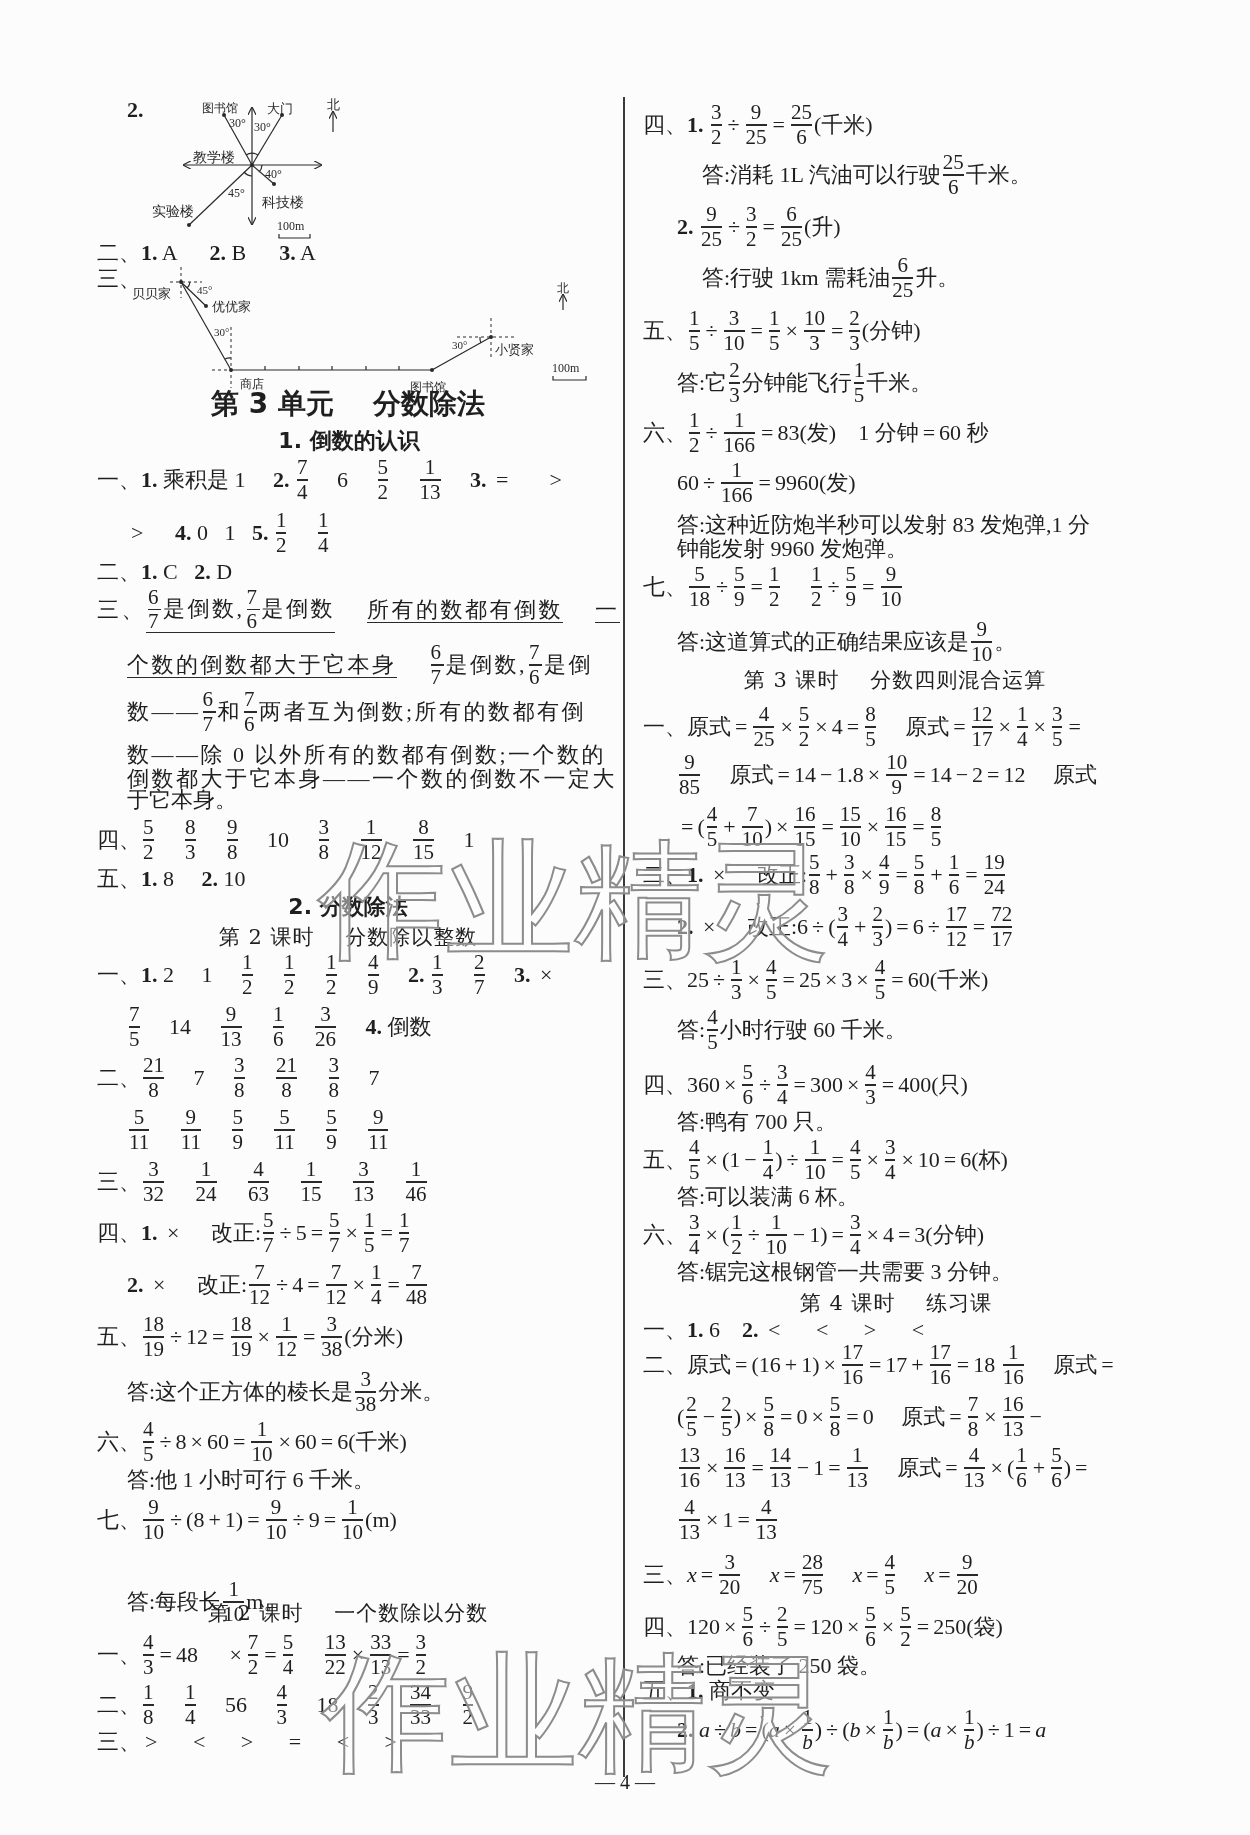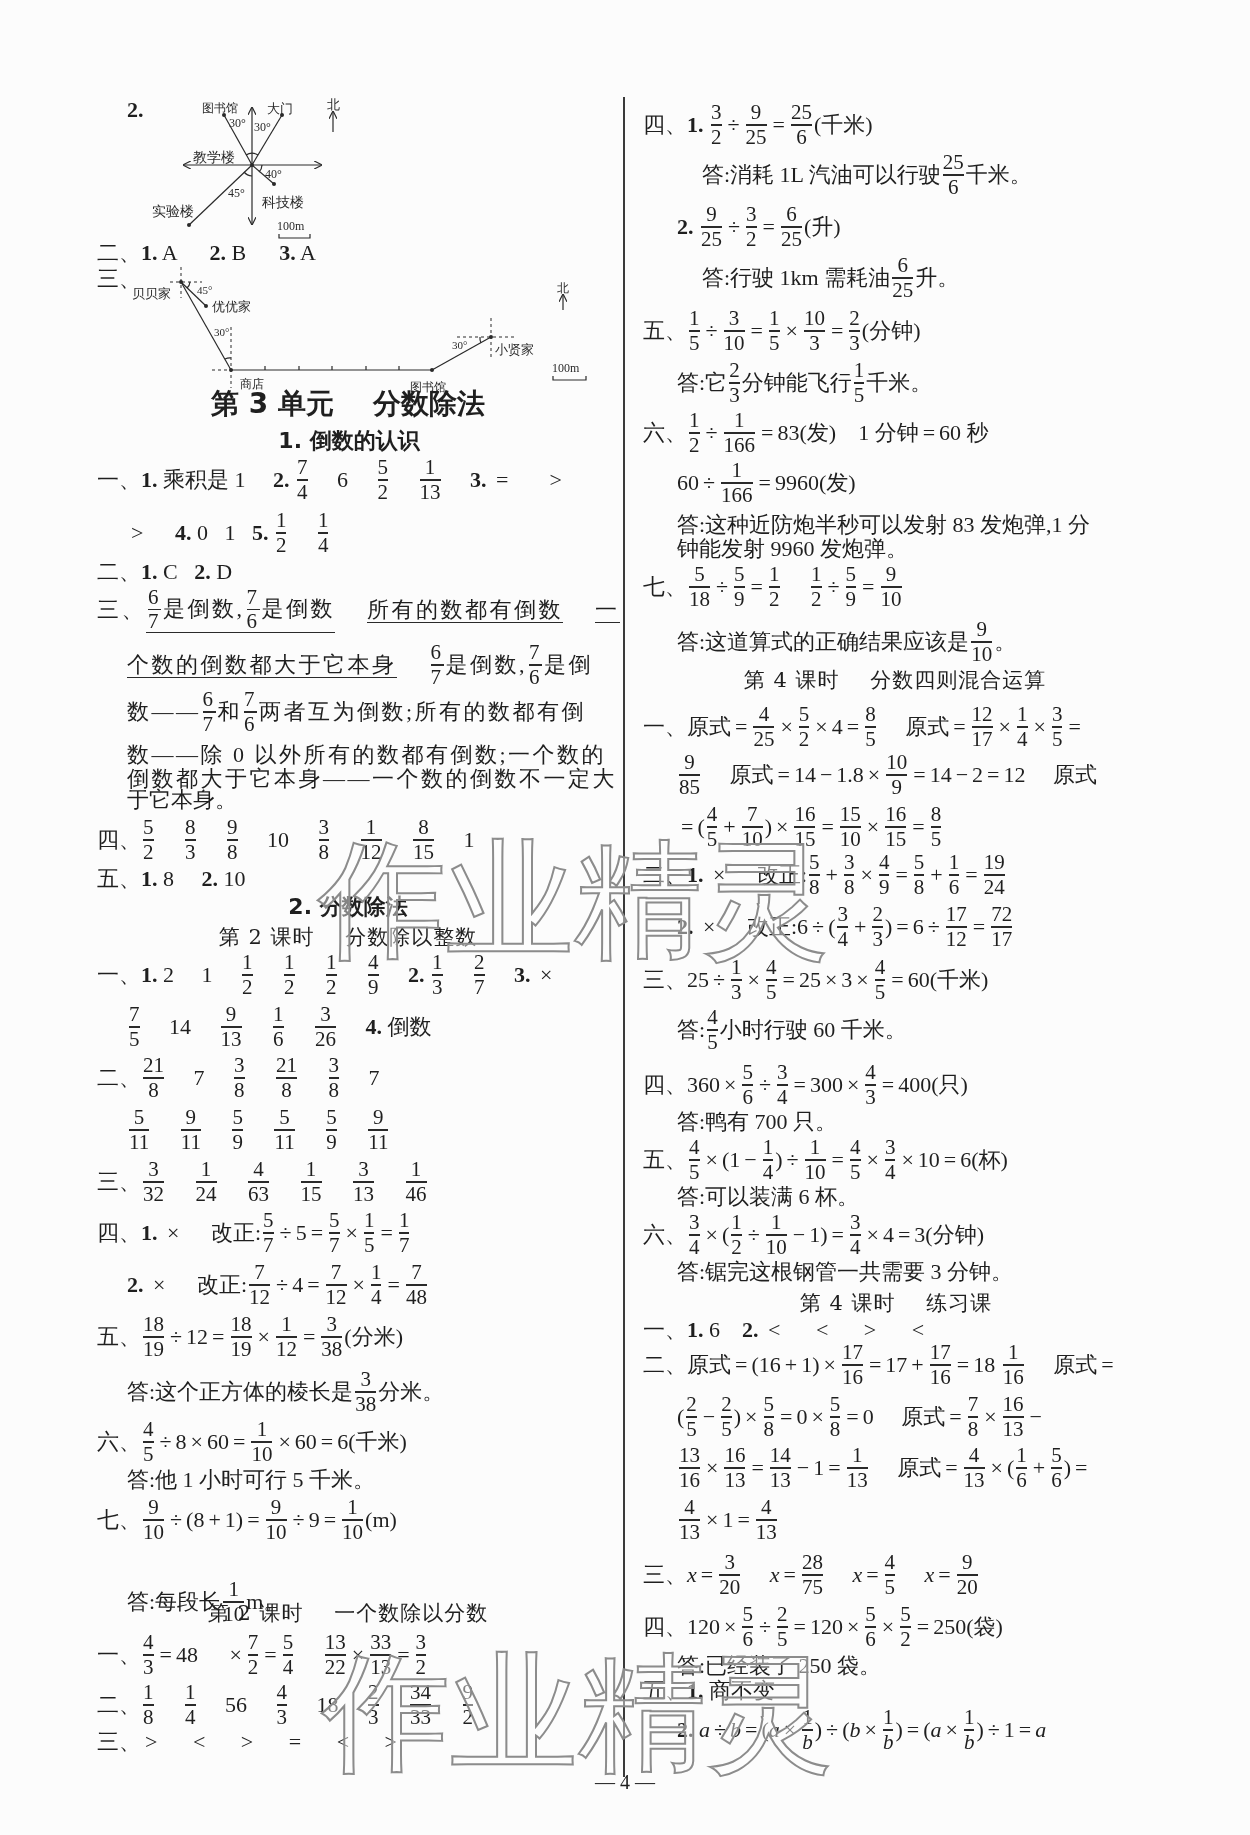--- a/index.html
+++ b/index.html
@@ -136,21 +136,21 @@
 <div class="ln" style="left:97px;top:950px"><span class="t">一、</span><span class="b"><span class="t">1.</span></span><span class="t"> 2     1     </span><span class="frac"><span class="num"><span class="t">1</span></span><span class="bar"></span><span class="den"><span class="t">2</span></span></span><span class="t">     </span><span class="frac"><span class="num"><span class="t">1</span></span><span class="bar"></span><span class="den"><span class="t">2</span></span></span><span class="t">     </span><span class="frac"><span class="num"><span class="t">1</span></span><span class="bar"></span><span class="den"><span class="t">2</span></span></span><span class="t">     </span><span class="frac"><span class="num"><span class="t">4</span></span><span class="bar"></span><span class="den"><span class="t">9</span></span></span><span class="t">     </span><span class="b"><span class="t">2.</span></span><span class="t"> </span><span class="frac"><span class="num"><span class="t">1</span></span><span class="bar"></span><span class="den"><span class="t">3</span></span></span><span class="t">     </span><span class="frac"><span class="num"><span class="t">2</span></span><span class="bar"></span><span class="den"><span class="t">7</span></span></span><span class="t">     </span><span class="b"><span class="t">3.</span></span><span class="t"> </span><span class="op">×</span></div>
 <div class="ln" style="left:127px;top:1002px"><span class="frac"><span class="num"><span class="t">7</span></span><span class="bar"></span><span class="den"><span class="t">5</span></span></span><span class="t">     14     </span><span class="frac"><span class="num"><span class="t">9</span></span><span class="bar"></span><span class="den"><span class="t">13</span></span></span><span class="t">     </span><span class="frac"><span class="num"><span class="t">1</span></span><span class="bar"></span><span class="den"><span class="t">6</span></span></span><span class="t">     </span><span class="frac"><span class="num"><span class="t">3</span></span><span class="bar"></span><span class="den"><span class="t">26</span></span></span><span class="t">     </span><span class="b"><span class="t">4.</span></span><span class="t"> 倒数</span></div>
 <div class="ln" style="left:97px;top:1053px"><span class="t">二、</span><span class="frac"><span class="num"><span class="t">21</span></span><span class="bar"></span><span class="den"><span class="t">8</span></span></span><span class="t">     7     </span><span class="frac"><span class="num"><span class="t">3</span></span><span class="bar"></span><span class="den"><span class="t">8</span></span></span><span class="t">     </span><span class="frac"><span class="num"><span class="t">21</span></span><span class="bar"></span><span class="den"><span class="t">8</span></span></span><span class="t">     </span><span class="frac"><span class="num"><span class="t">3</span></span><span class="bar"></span><span class="den"><span class="t">8</span></span></span><span class="t">     7</span></div>
 <div class="ln" style="left:127px;top:1105px"><span class="frac"><span class="num"><span class="t">5</span></span><span class="bar"></span><span class="den"><span class="t">11</span></span></span><span class="t">     </span><span class="frac"><span class="num"><span class="t">9</span></span><span class="bar"></span><span class="den"><span class="t">11</span></span></span><span class="t">     </span><span class="frac"><span class="num"><span class="t">5</span></span><span class="bar"></span><span class="den"><span class="t">9</span></span></span><span class="t">     </span><span class="frac"><span class="num"><span class="t">5</span></span><span class="bar"></span><span class="den"><span class="t">11</span></span></span><span class="t">     </span><span class="frac"><span class="num"><span class="t">5</span></span><span class="bar"></span><span class="den"><span class="t">9</span></span></span><span class="t">     </span><span class="frac"><span class="num"><span class="t">9</span></span><span class="bar"></span><span class="den"><span class="t">11</span></span></span></div>
 <div class="ln" style="left:97px;top:1157px"><span class="t">三、</span><span class="frac"><span class="num"><span class="t">3</span></span><span class="bar"></span><span class="den"><span class="t">32</span></span></span><span class="t">     </span><span class="frac"><span class="num"><span class="t">1</span></span><span class="bar"></span><span class="den"><span class="t">24</span></span></span><span class="t">     </span><span class="frac"><span class="num"><span class="t">4</span></span><span class="bar"></span><span class="den"><span class="t">63</span></span></span><span class="t">     </span><span class="frac"><span class="num"><span class="t">1</span></span><span class="bar"></span><span class="den"><span class="t">15</span></span></span><span class="t">     </span><span class="frac"><span class="num"><span class="t">3</span></span><span class="bar"></span><span class="den"><span class="t">13</span></span></span><span class="t">     </span><span class="frac"><span class="num"><span class="t">1</span></span><span class="bar"></span><span class="den"><span class="t">46</span></span></span></div>
 <div class="ln" style="left:97px;top:1208px"><span class="t">四、</span><span class="b"><span class="t">1.</span></span><span class="t"> </span><span class="op">×</span><span class="t">     改正:</span><span class="frac"><span class="num"><span class="t">5</span></span><span class="bar"></span><span class="den"><span class="t">7</span></span></span><span class="op">÷</span><span class="t">5</span><span class="op">=</span><span class="frac"><span class="num"><span class="t">5</span></span><span class="bar"></span><span class="den"><span class="t">7</span></span></span><span class="op">×</span><span class="frac"><span class="num"><span class="t">1</span></span><span class="bar"></span><span class="den"><span class="t">5</span></span></span><span class="op">=</span><span class="frac"><span class="num"><span class="t">1</span></span><span class="bar"></span><span class="den"><span class="t">7</span></span></span></div>
 <div class="ln" style="left:127px;top:1260px"><span class="b"><span class="t">2.</span></span><span class="t"> </span><span class="op">×</span><span class="t">     改正:</span><span class="frac"><span class="num"><span class="t">7</span></span><span class="bar"></span><span class="den"><span class="t">12</span></span></span><span class="op">÷</span><span class="t">4</span><span class="op">=</span><span class="frac"><span class="num"><span class="t">7</span></span><span class="bar"></span><span class="den"><span class="t">12</span></span></span><span class="op">×</span><span class="frac"><span class="num"><span class="t">1</span></span><span class="bar"></span><span class="den"><span class="t">4</span></span></span><span class="op">=</span><span class="frac"><span class="num"><span class="t">7</span></span><span class="bar"></span><span class="den"><span class="t">48</span></span></span></div>
 <div class="ln" style="left:97px;top:1312px"><span class="t">五、</span><span class="frac"><span class="num"><span class="t">18</span></span><span class="bar"></span><span class="den"><span class="t">19</span></span></span><span class="op">÷</span><span class="t">12</span><span class="op">=</span><span class="frac"><span class="num"><span class="t">18</span></span><span class="bar"></span><span class="den"><span class="t">19</span></span></span><span class="op">×</span><span class="frac"><span class="num"><span class="t">1</span></span><span class="bar"></span><span class="den"><span class="t">12</span></span></span><span class="op">=</span><span class="frac"><span class="num"><span class="t">3</span></span><span class="bar"></span><span class="den"><span class="t">38</span></span></span><span class="t">(分米)</span></div>
 <div class="ln" style="left:127px;top:1367px"><span class="t">答:这个正方体的棱长是</span><span class="frac"><span class="num"><span class="t">3</span></span><span class="bar"></span><span class="den"><span class="t">38</span></span></span><span class="t">分米。</span></div>
 <div class="ln" style="left:97px;top:1417px"><span class="t">六、</span><span class="frac"><span class="num"><span class="t">4</span></span><span class="bar"></span><span class="den"><span class="t">5</span></span></span><span class="op">÷</span><span class="t">8</span><span class="op">×</span><span class="t">60</span><span class="op">=</span><span class="frac"><span class="num"><span class="t">1</span></span><span class="bar"></span><span class="den"><span class="t">10</span></span></span><span class="op">×</span><span class="t">60</span><span class="op">=</span><span class="t">6(千米)</span></div>
-<div class="ln" style="left:127px;top:1455px"><span class="t">答:他 1 小时可行 5 千米。</span></div>
+<div class="ln" style="left:127px;top:1455px"><span class="t">答:他 1 小时可行 6 千米。</span></div>
 <div class="ln" style="left:97px;top:1495px"><span class="t">七、</span><span class="frac"><span class="num"><span class="t">9</span></span><span class="bar"></span><span class="den"><span class="t">10</span></span></span><span class="op">÷</span><span class="t">(8</span><span class="op">+</span><span class="t">1)</span><span class="op">=</span><span class="frac"><span class="num"><span class="t">9</span></span><span class="bar"></span><span class="den"><span class="t">10</span></span></span><span class="op">÷</span><span class="t">9</span><span class="op">=</span><span class="frac"><span class="num"><span class="t">1</span></span><span class="bar"></span><span class="den"><span class="t">10</span></span></span><span class="t">(m)</span></div>
 <div class="ln" style="left:127px;top:1577px"><span class="t">答:每段长</span><span class="frac"><span class="num"><span class="t">1</span></span><span class="bar"></span><span class="den"><span class="t">10</span></span></span><span class="t">m。</span></div>
 
 <div class="h-period" style="left:88px;top:1599px">第 2 课时    一个数除以分数</div>
 <div class="ln" style="left:97px;top:1630px"><span class="t">一、</span><span class="frac"><span class="num"><span class="t">4</span></span><span class="bar"></span><span class="den"><span class="t">3</span></span></span><span class="op">=</span><span class="t">48     </span><span class="op">×</span><span class="frac"><span class="num"><span class="t">7</span></span><span class="bar"></span><span class="den"><span class="t">2</span></span></span><span class="op">=</span><span class="frac"><span class="num"><span class="t">5</span></span><span class="bar"></span><span class="den"><span class="t">4</span></span></span><span class="t">     </span><span class="frac"><span class="num"><span class="t">13</span></span><span class="bar"></span><span class="den"><span class="t">22</span></span></span><span class="op">×</span><span class="frac"><span class="num"><span class="t">33</span></span><span class="bar"></span><span class="den"><span class="t">13</span></span></span><span class="op">=</span><span class="frac"><span class="num"><span class="t">3</span></span><span class="bar"></span><span class="den"><span class="t">2</span></span></span></div>
 <div class="ln" style="left:97px;top:1680px"><span class="t">二、</span><span class="frac"><span class="num"><span class="t">1</span></span><span class="bar"></span><span class="den"><span class="t">8</span></span></span><span class="t">     </span><span class="frac"><span class="num"><span class="t">1</span></span><span class="bar"></span><span class="den"><span class="t">4</span></span></span><span class="t">     56     </span><span class="frac"><span class="num"><span class="t">4</span></span><span class="bar"></span><span class="den"><span class="t">3</span></span></span><span class="t">     18     </span><span class="frac"><span class="num"><span class="t">2</span></span><span class="bar"></span><span class="den"><span class="t">3</span></span></span><span class="t">     </span><span class="frac"><span class="num"><span class="t">34</span></span><span class="bar"></span><span class="den"><span class="t">33</span></span></span><span class="t">     </span><span class="frac"><span class="num"><span class="t">9</span></span><span class="bar"></span><span class="den"><span class="t">2</span></span></span></div>
 <div class="ln" style="left:97px;top:1717px"><span class="t">三、</span><span class="op">&gt;</span><span class="t">     </span><span class="op">&lt;</span><span class="t">     </span><span class="op">&gt;</span><span class="t">     </span><span class="op">=</span><span class="t">     </span><span class="op">&lt;</span><span class="t">     </span><span class="op">&gt;</span></div>
 
 <div class="ln" style="left:643px;top:100px"><span class="t">四、</span><span class="b"><span class="t">1.</span></span><span class="t"> </span><span class="frac"><span class="num"><span class="t">3</span></span><span class="bar"></span><span class="den"><span class="t">2</span></span></span><span class="op">÷</span><span class="frac"><span class="num"><span class="t">9</span></span><span class="bar"></span><span class="den"><span class="t">25</span></span></span><span class="op">=</span><span class="frac"><span class="num"><span class="t">25</span></span><span class="bar"></span><span class="den"><span class="t">6</span></span></span><span class="t">(千米)</span></div>
 <div class="ln" style="left:702px;top:150px"><span class="t">答:消耗 1L 汽油可以行驶</span><span class="frac"><span class="num"><span class="t">25</span></span><span class="bar"></span><span class="den"><span class="t">6</span></span></span><span class="t">千米。</span></div>
@@ -158,21 +158,21 @@
 <div class="ln" style="left:702px;top:253px"><span class="t">答:行驶 1km 需耗油</span><span class="frac"><span class="num"><span class="t">6</span></span><span class="bar"></span><span class="den"><span class="t">25</span></span></span><span class="t">升。</span></div>
 <div class="ln" style="left:643px;top:306px"><span class="t">五、</span><span class="frac"><span class="num"><span class="t">1</span></span><span class="bar"></span><span class="den"><span class="t">5</span></span></span><span class="op">÷</span><span class="frac"><span class="num"><span class="t">3</span></span><span class="bar"></span><span class="den"><span class="t">10</span></span></span><span class="op">=</span><span class="frac"><span class="num"><span class="t">1</span></span><span class="bar"></span><span class="den"><span class="t">5</span></span></span><span class="op">×</span><span class="frac"><span class="num"><span class="t">10</span></span><span class="bar"></span><span class="den"><span class="t">3</span></span></span><span class="op">=</span><span class="frac"><span class="num"><span class="t">2</span></span><span class="bar"></span><span class="den"><span class="t">3</span></span></span><span class="t">(分钟)</span></div>
 <div class="ln" style="left:677px;top:358px"><span class="t">答:它</span><span class="frac"><span class="num"><span class="t">2</span></span><span class="bar"></span><span class="den"><span class="t">3</span></span></span><span class="t">分钟能飞行</span><span class="frac"><span class="num"><span class="t">1</span></span><span class="bar"></span><span class="den"><span class="t">5</span></span></span><span class="t">千米。</span></div>
 <div class="ln" style="left:643px;top:408px"><span class="t">六、</span><span class="frac"><span class="num"><span class="t">1</span></span><span class="bar"></span><span class="den"><span class="t">2</span></span></span><span class="op">÷</span><span class="frac"><span class="num"><span class="t">1</span></span><span class="bar"></span><span class="den"><span class="t">166</span></span></span><span class="op">=</span><span class="t">83(发)    1 分钟</span><span class="op">=</span><span class="t">60 秒</span></div>
 <div class="ln" style="left:677px;top:458px"><span class="t">60</span><span class="op">÷</span><span class="frac"><span class="num"><span class="t">1</span></span><span class="bar"></span><span class="den"><span class="t">166</span></span></span><span class="op">=</span><span class="t">9960(发)</span></div>
 <div class="ln" style="left:677px;top:500px"><span class="t">答:这种近防炮半秒可以发射 83 发炮弹,1 分</span></div>
 <div class="ln" style="left:677px;top:524px"><span class="t">钟能发射 9960 发炮弹。</span></div>
 <div class="ln" style="left:643px;top:562px"><span class="t">七、</span><span class="frac"><span class="num"><span class="t">5</span></span><span class="bar"></span><span class="den"><span class="t">18</span></span></span><span class="op">÷</span><span class="frac"><span class="num"><span class="t">5</span></span><span class="bar"></span><span class="den"><span class="t">9</span></span></span><span class="op">=</span><span class="frac"><span class="num"><span class="t">1</span></span><span class="bar"></span><span class="den"><span class="t">2</span></span></span><span class="t">     </span><span class="frac"><span class="num"><span class="t">1</span></span><span class="bar"></span><span class="den"><span class="t">2</span></span></span><span class="op">÷</span><span class="frac"><span class="num"><span class="t">5</span></span><span class="bar"></span><span class="den"><span class="t">9</span></span></span><span class="op">=</span><span class="frac"><span class="num"><span class="t">9</span></span><span class="bar"></span><span class="den"><span class="t">10</span></span></span></div>
 <div class="ln" style="left:677px;top:617px"><span class="t">答:这道算式的正确结果应该是</span><span class="frac"><span class="num"><span class="t">9</span></span><span class="bar"></span><span class="den"><span class="t">10</span></span></span><span class="t">。</span></div>
 
-<div class="h-period" style="left:635px;top:666px">第 4 课时    分数四则混合运算</div>
+<div class="h-period" style="left:635px;top:666px">第 3 课时    分数四则混合运算</div>
 <div class="ln" style="left:643px;top:702px"><span class="t">一、原式</span><span class="op">=</span><span class="frac"><span class="num"><span class="t">4</span></span><span class="bar"></span><span class="den"><span class="t">25</span></span></span><span class="op">×</span><span class="frac"><span class="num"><span class="t">5</span></span><span class="bar"></span><span class="den"><span class="t">2</span></span></span><span class="op">×</span><span class="t">4</span><span class="op">=</span><span class="frac"><span class="num"><span class="t">8</span></span><span class="bar"></span><span class="den"><span class="t">5</span></span></span><span class="t">     原式</span><span class="op">=</span><span class="frac"><span class="num"><span class="t">12</span></span><span class="bar"></span><span class="den"><span class="t">17</span></span></span><span class="op">×</span><span class="frac"><span class="num"><span class="t">1</span></span><span class="bar"></span><span class="den"><span class="t">4</span></span></span><span class="op">×</span><span class="frac"><span class="num"><span class="t">3</span></span><span class="bar"></span><span class="den"><span class="t">5</span></span></span><span class="op">=</span></div>
 <div class="ln" style="left:677px;top:750px"><span class="frac"><span class="num"><span class="t">9</span></span><span class="bar"></span><span class="den"><span class="t">85</span></span></span><span class="t">     原式</span><span class="op">=</span><span class="t">14</span><span class="op">−</span><span class="t">1.8</span><span class="op">×</span><span class="frac"><span class="num"><span class="t">10</span></span><span class="bar"></span><span class="den"><span class="t">9</span></span></span><span class="op">=</span><span class="t">14</span><span class="op">−</span><span class="t">2</span><span class="op">=</span><span class="t">12     原式</span></div>
 <div class="ln" style="left:677px;top:802px"><span class="op">=</span><span class="t">(</span><span class="frac"><span class="num"><span class="t">4</span></span><span class="bar"></span><span class="den"><span class="t">5</span></span></span><span class="op">+</span><span class="frac"><span class="num"><span class="t">7</span></span><span class="bar"></span><span class="den"><span class="t">10</span></span></span><span class="t">)</span><span class="op">×</span><span class="frac"><span class="num"><span class="t">16</span></span><span class="bar"></span><span class="den"><span class="t">15</span></span></span><span class="op">=</span><span class="frac"><span class="num"><span class="t">15</span></span><span class="bar"></span><span class="den"><span class="t">10</span></span></span><span class="op">×</span><span class="frac"><span class="num"><span class="t">16</span></span><span class="bar"></span><span class="den"><span class="t">15</span></span></span><span class="op">=</span><span class="frac"><span class="num"><span class="t">8</span></span><span class="bar"></span><span class="den"><span class="t">5</span></span></span></div>
 <div class="ln" style="left:643px;top:850px"><span class="t">二、</span><span class="b"><span class="t">1.</span></span><span class="t"> </span><span class="op">×</span><span class="t">     改正:</span><span class="frac"><span class="num"><span class="t">5</span></span><span class="bar"></span><span class="den"><span class="t">8</span></span></span><span class="op">+</span><span class="frac"><span class="num"><span class="t">3</span></span><span class="bar"></span><span class="den"><span class="t">8</span></span></span><span class="op">×</span><span class="frac"><span class="num"><span class="t">4</span></span><span class="bar"></span><span class="den"><span class="t">9</span></span></span><span class="op">=</span><span class="frac"><span class="num"><span class="t">5</span></span><span class="bar"></span><span class="den"><span class="t">8</span></span></span><span class="op">+</span><span class="frac"><span class="num"><span class="t">1</span></span><span class="bar"></span><span class="den"><span class="t">6</span></span></span><span class="op">=</span><span class="frac"><span class="num"><span class="t">19</span></span><span class="bar"></span><span class="den"><span class="t">24</span></span></span></div>
 <div class="ln" style="left:677px;top:902px"><span class="b"><span class="t">2.</span></span><span class="t"> </span><span class="op">×</span><span class="t">     改正:6</span><span class="op">÷</span><span class="t">(</span><span class="frac"><span class="num"><span class="t">3</span></span><span class="bar"></span><span class="den"><span class="t">4</span></span></span><span class="op">+</span><span class="frac"><span class="num"><span class="t">2</span></span><span class="bar"></span><span class="den"><span class="t">3</span></span></span><span class="t">)</span><span class="op">=</span><span class="t">6</span><span class="op">÷</span><span class="frac"><span class="num"><span class="t">17</span></span><span class="bar"></span><span class="den"><span class="t">12</span></span></span><span class="op">=</span><span class="frac"><span class="num"><span class="t">72</span></span><span class="bar"></span><span class="den"><span class="t">17</span></span></span></div>
 <div class="ln" style="left:643px;top:955px"><span class="t">三、25</span><span class="op">÷</span><span class="frac"><span class="num"><span class="t">1</span></span><span class="bar"></span><span class="den"><span class="t">3</span></span></span><span class="op">×</span><span class="frac"><span class="num"><span class="t">4</span></span><span class="bar"></span><span class="den"><span class="t">5</span></span></span><span class="op">=</span><span class="t">25</span><span class="op">×</span><span class="t">3</span><span class="op">×</span><span class="frac"><span class="num"><span class="t">4</span></span><span class="bar"></span><span class="den"><span class="t">5</span></span></span><span class="op">=</span><span class="t">60(千米)</span></div>
 <div class="ln" style="left:677px;top:1005px"><span class="t">答:</span><span class="frac"><span class="num"><span class="t">4</span></span><span class="bar"></span><span class="den"><span class="t">5</span></span></span><span class="t">小时行驶 60 千米。</span></div>
 <div class="ln" style="left:643px;top:1060px"><span class="t">四、360</span><span class="op">×</span><span class="frac"><span class="num"><span class="t">5</span></span><span class="bar"></span><span class="den"><span class="t">6</span></span></span><span class="op">÷</span><span class="frac"><span class="num"><span class="t">3</span></span><span class="bar"></span><span class="den"><span class="t">4</span></span></span><span class="op">=</span><span class="t">300</span><span class="op">×</span><span class="frac"><span class="num"><span class="t">4</span></span><span class="bar"></span><span class="den"><span class="t">3</span></span></span><span class="op">=</span><span class="t">400(只)</span></div>
 <div class="ln" style="left:677px;top:1097px"><span class="t">答:鸭有 700 只。</span></div>
 <div class="ln" style="left:643px;top:1135px"><span class="t">五、</span><span class="frac"><span class="num"><span class="t">4</span></span><span class="bar"></span><span class="den"><span class="t">5</span></span></span><span class="op">×</span><span class="t">(1</span><span class="op">−</span><span class="frac"><span class="num"><span class="t">1</span></span><span class="bar"></span><span class="den"><span class="t">4</span></span></span><span class="t">)</span><span class="op">÷</span><span class="frac"><span class="num"><span class="t">1</span></span><span class="bar"></span><span class="den"><span class="t">10</span></span></span><span class="op">=</span><span class="frac"><span class="num"><span class="t">4</span></span><span class="bar"></span><span class="den"><span class="t">5</span></span></span><span class="op">×</span><span class="frac"><span class="num"><span class="t">3</span></span><span class="bar"></span><span class="den"><span class="t">4</span></span></span><span class="op">×</span><span class="t">10</span><span class="op">=</span><span class="t">6(杯)</span></div>

